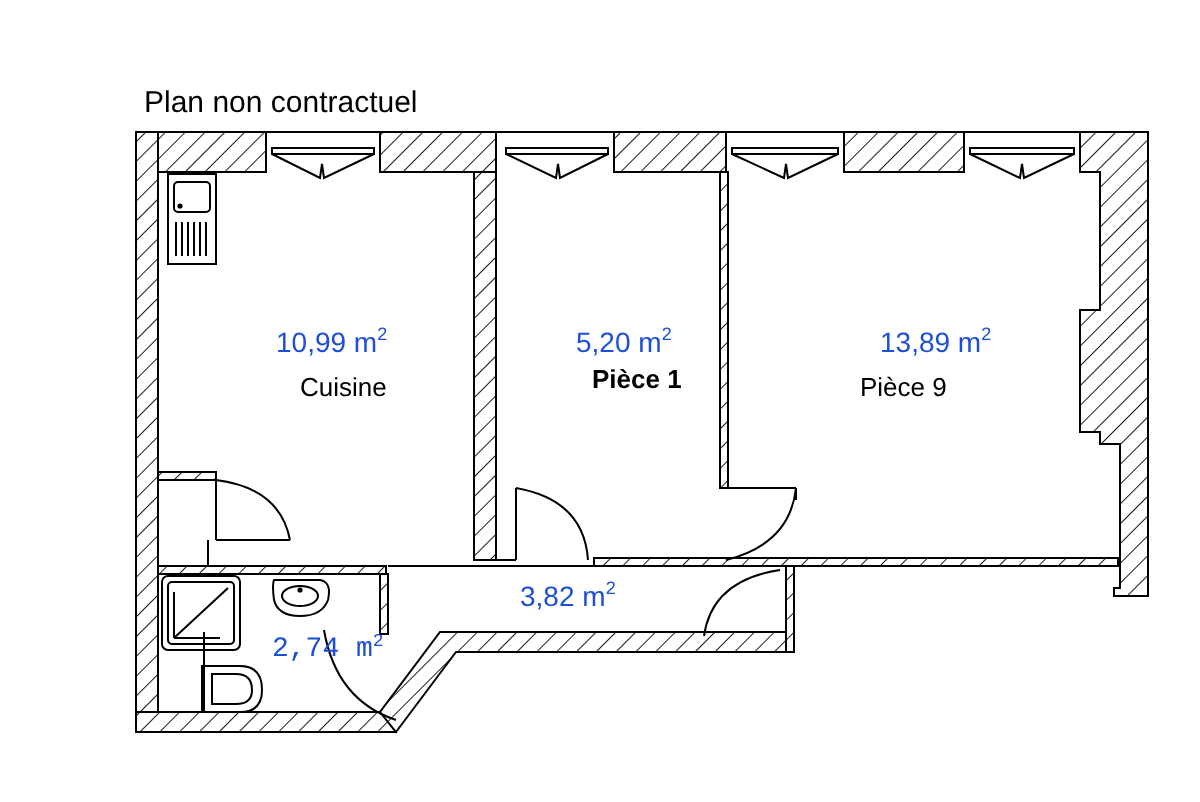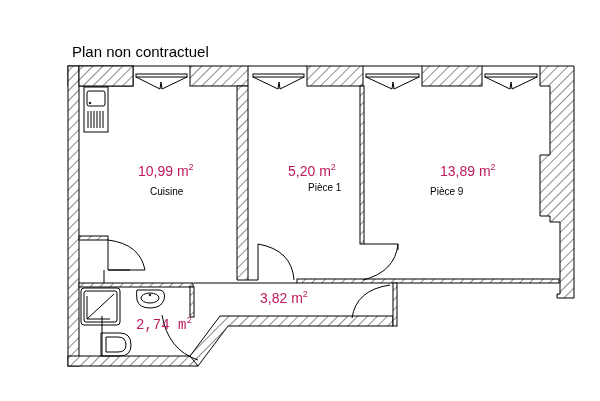--- a/index.html
+++ b/index.html
@@ -24,34 +24,34 @@
     }
     svg.plan {
       position: absolute;
       left: 0;
       top: 0;
     }
     .area {
       position: absolute;
       font-family: "Liberation Sans", sans-serif;
       font-size: 14px;
-      color: #be185d;
+      color: #1d4ed8;
       white-space: nowrap;
       line-height: 1;
     }
     .area sup {
       font-size: 9px;
       vertical-align: top;
       position: relative;
       top: -1px;
     }
     .room-name {
       position: absolute;
       font-family: "Liberation Sans", sans-serif;
-      font-size: 10px;
+      font-size: 13px;
       color: #000000;
       white-space: nowrap;
       line-height: 1;
     }
   </style>
 </head>
 <body>
 
 <div class="caption">Plan non contractuel</div>
 
@@ -192,21 +192,21 @@
 </svg>
 
 <div class="area" style="left:138px; top:164px;">
   <span>10,99 m</span><sup>2</sup>
 </div>
 <div class="room-name" style="left:150px; top:187px;">Cuisine</div>
 
 <div class="area" style="left:288px; top:164px;">
   <span>5,20 m</span><sup>2</sup>
 </div>
-<div class="room-name" style="left:308px; top:183px;">Pièce 1</div>
+<div class="room-name" style="left:296px; top:183px;font-weight:bold;">Pièce 1</div>
 
 <div class="area" style="left:440px; top:164px;">
   <span>13,89 m</span><sup>2</sup>
 </div>
 <div class="room-name" style="left:430px; top:187px;">Pièce 9</div>
 
 <div class="area" style="left:260px; top:291px;">
   <span>3,82 m</span><sup>2</sup>
 </div>
 

